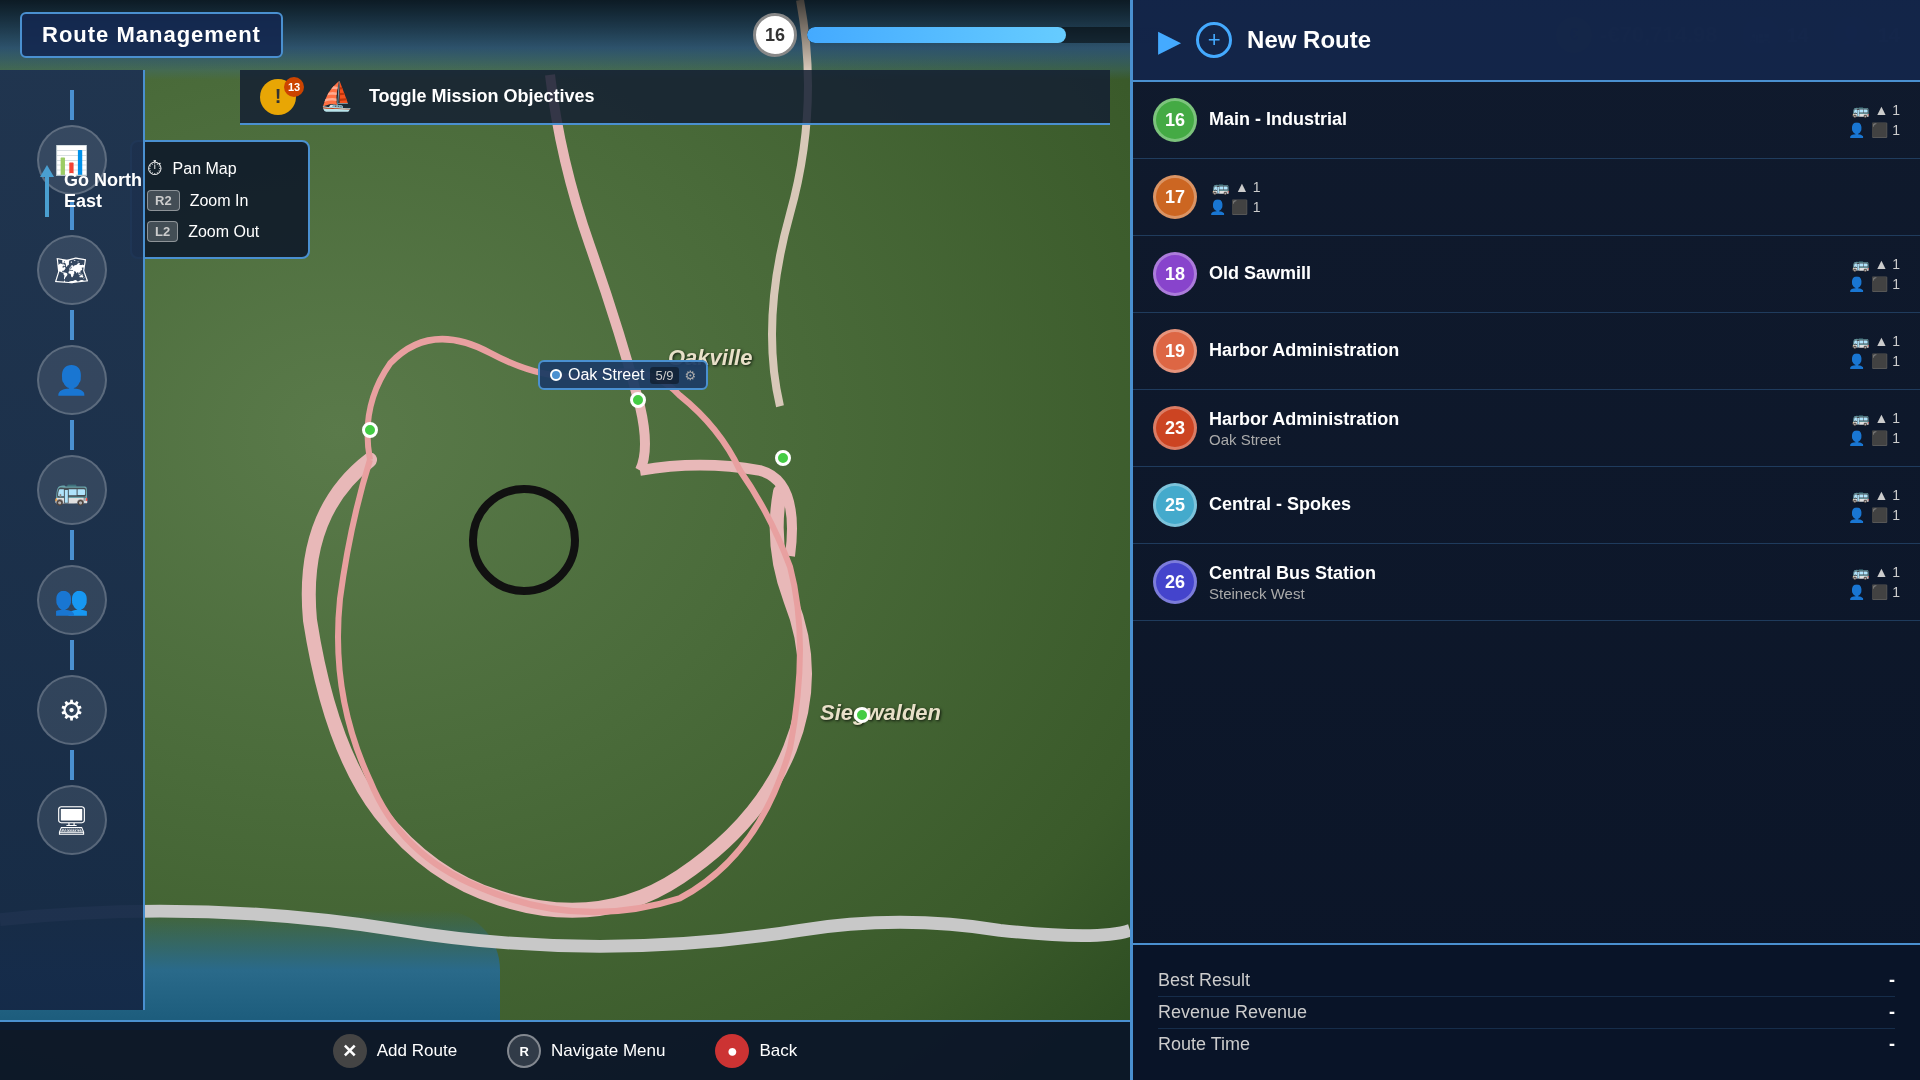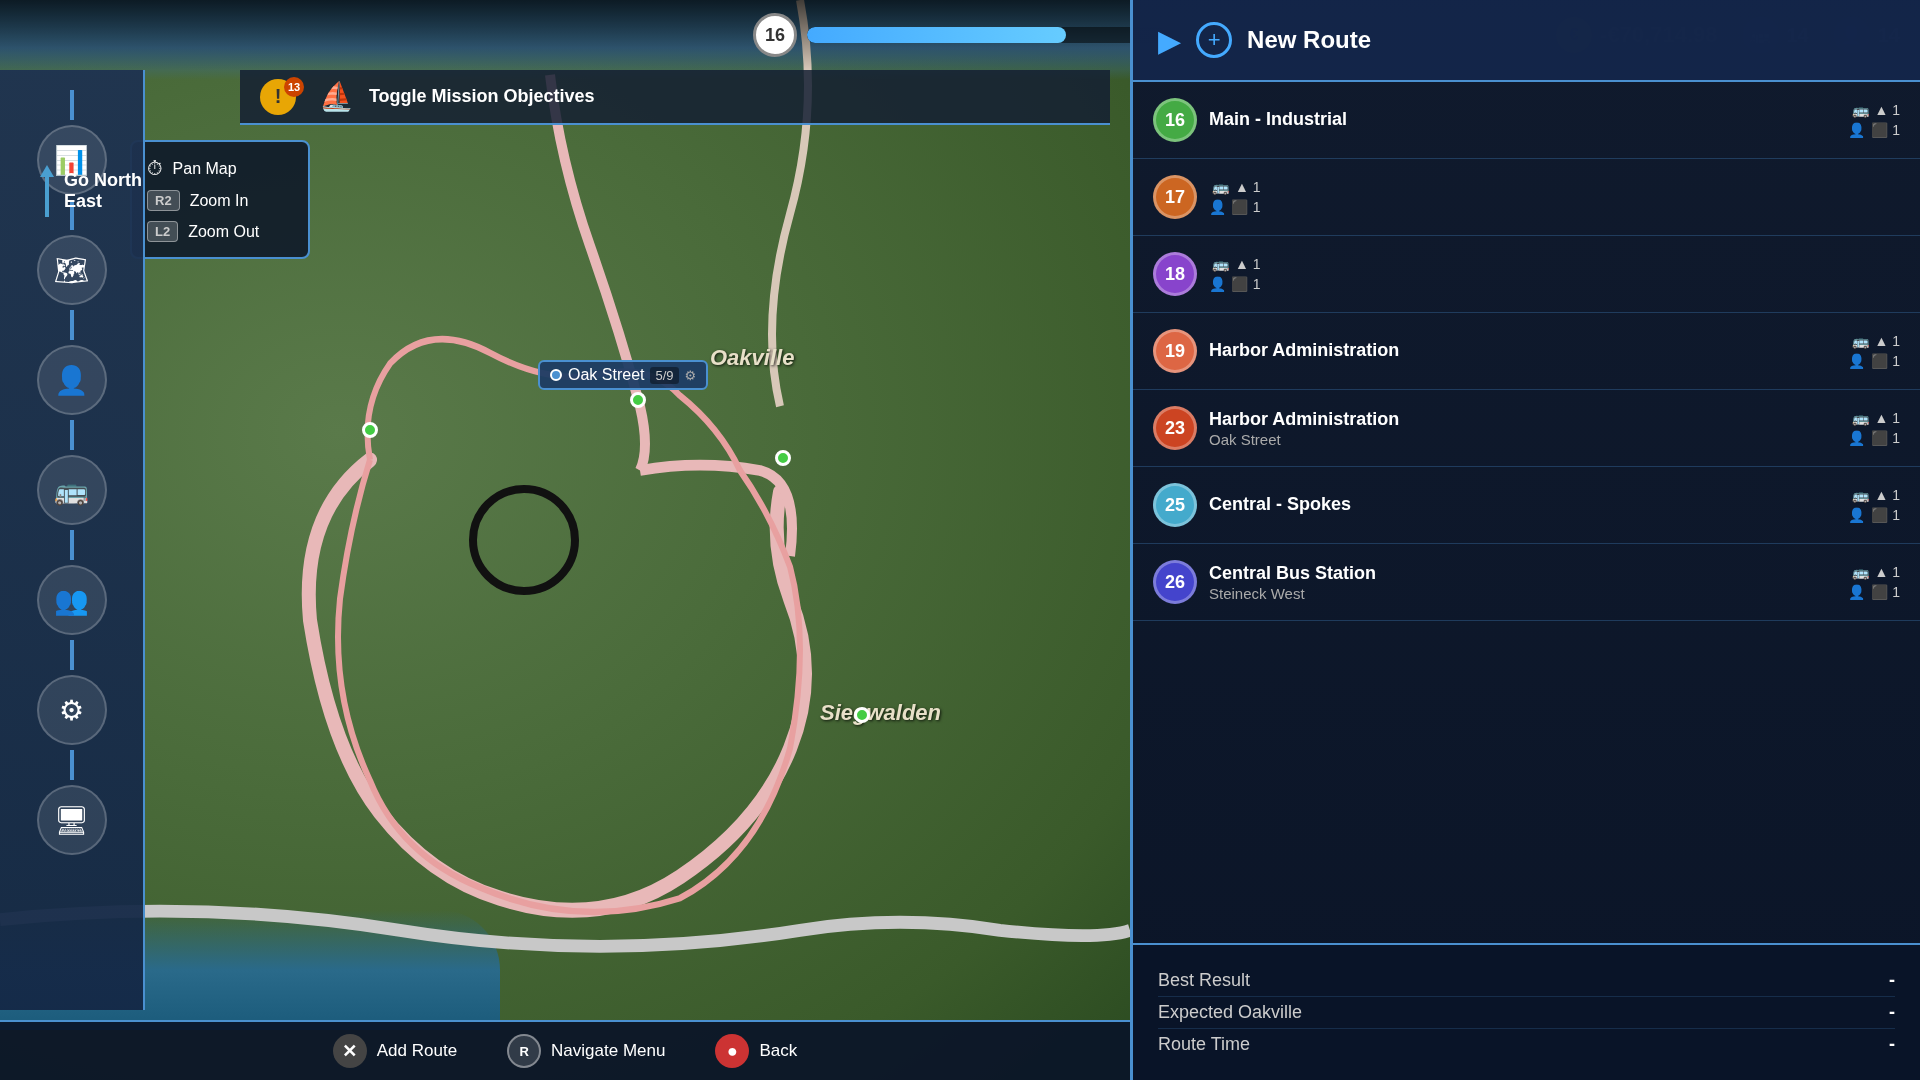--- a/index.html
+++ b/index.html
@@ -543,21 +543,21 @@
     <path d="M 640 440 Q 700 430 760 440 Q 800 450 790 520" stroke="#e8b8b8" stroke-width="10" fill="none"></path>
 
     <path d="M 0 860 Q 200 840 400 870 Q 600 900 800 870 Q 900 855 1000 870 Q 1100 880 1130 870" stroke="#c8c8c8" stroke-width="12" fill="none"></path>
 
     <path d="M 800 0 Q 820 100 790 200 Q 760 300 780 380" stroke="#d8c8b8" stroke-width="8" fill="none"></path>
 
     <path d="M 370 430 Q 360 380 390 340 Q 430 300 490 330 Q 550 360 600 350 Q 650 340 680 370 Q 720 400 740 440" stroke="#e8a0a0" stroke-width="6" fill="none" stroke-dasharray="none"></path>
     <path d="M 740 440 Q 770 480 790 530 Q 810 600 790 700 Q 760 800 680 840 Q 580 870 480 830 Q 400 800 370 730 Q 330 650 340 560 Q 350 490 370 430" stroke="#e8a0a0" stroke-width="6" fill="none"></path>
   </svg>
 
-  <div class="location-label" style="left: 710px; top: 345px;">Oakville</div>
+  <div class="location-label" style="left: 668px; top: 345px;">Oakville</div>
   <div class="location-label" style="left: 820px; top: 700px;">Siegwalden</div>
 
   <div class="map-dot" style="left: 370px; top: 430px;"></div>
   <div class="map-dot" style="left: 638px; top: 400px;"></div>
   <div class="map-dot" style="left: 783px; top: 458px;"></div>
   <div class="map-dot" style="left: 862px; top: 715px;"></div>
 
   <div class="map-circle" style="left: 524px; top: 540px;"></div>
 
   <div class="stop-tooltip" style="position: absolute; left: 538px; top: 360px;">
@@ -577,20 +577,21 @@
       <span>Zoom In</span>
     </div>
     <div class="map-control-item">
       <span class="key-badge">L2</span>
       <span>Zoom Out</span>
     </div>
   </div>
 </div>
 
 <div id="top-header">
+  <div class="header-title">Route Management</div>
 
   <div class="header-center">
     <div class="level-badge">16</div>
     <div class="xp-bar">
       <div class="xp-fill" style="width: 72%"></div>
     </div>
   </div>
 
   <div class="header-right">
     <div class="money-display">
@@ -680,20 +681,23 @@
         </div>
         <div class="route-stat">
           <span>👤</span>
           <span>⬛ 1</span>
         </div>
       </div>
     </div>
 
     <div class="route-item">
       <div class="route-number" style="background: #8844cc;">18</div>
+      <div class="route-info">
+        <div class="route-name">Old Sawmill</div>
+      </div>
       <div class="route-stats">
         <div class="route-stat">
           <span>🚌</span>
           <span>▲ 1</span>
         </div>
         <div class="route-stat">
           <span>👤</span>
           <span>⬛ 1</span>
         </div>
       </div>
@@ -770,21 +774,21 @@
     </div>
 
   </div>
 
   <div id="bottom-stats">
     <div class="stat-row">
       <span class="stat-label">Best Result</span>
       <span class="stat-value">-</span>
     </div>
     <div class="stat-row">
-      <span class="stat-label">Expected Oakville</span>
+      <span class="stat-label">Revenue Revenue</span>
       <span class="stat-value">-</span>
     </div>
     <div class="stat-row">
       <span class="stat-label">Route Time</span>
       <span class="stat-value">-</span>
     </div>
   </div>
 </div>
 
 <div id="bottom-bar">

